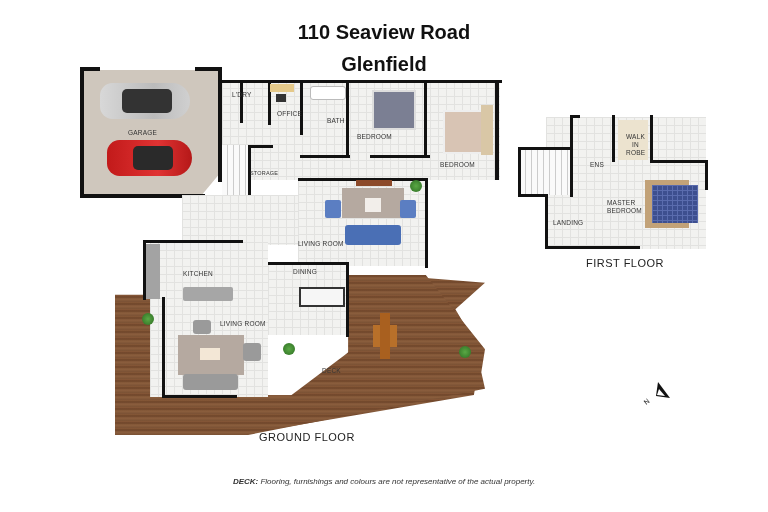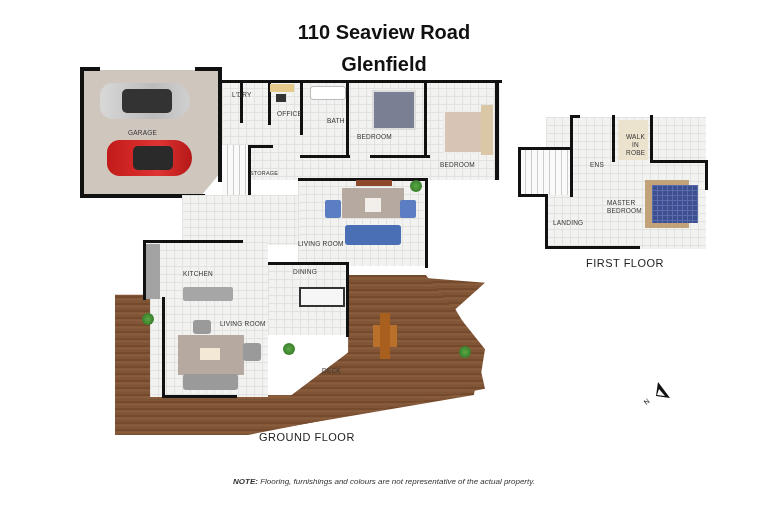--- a/index.html
+++ b/index.html
@@ -147,13 +147,13 @@
 </div>
 
 <div class="abs" style="left:643px;top:378px;width:30px;height:30px;">
   <svg width="30" height="30" viewBox="0 0 30 30">
     <polygon points="15,4 27,20 13,18" fill="#111"></polygon>
     <polygon points="16,11 22,18 14,17" fill="#fff"></polygon>
   </svg>
 </div>
 <div class="abs" style="left:644px;top:398px;font-size:7px;transform:rotate(-40deg);color:#111;">N</div>
 
-<div class="note" style="top:477px;"><b>NOTE:</b><span> Flooring, furnishings and colours are not representative of the actual property.</span></div>
+<div class="note" style="top:477px;"><b>DECK:</b><span> Flooring, furnishings and colours are not representative of the actual property.</span></div>
 
 </body></html>

